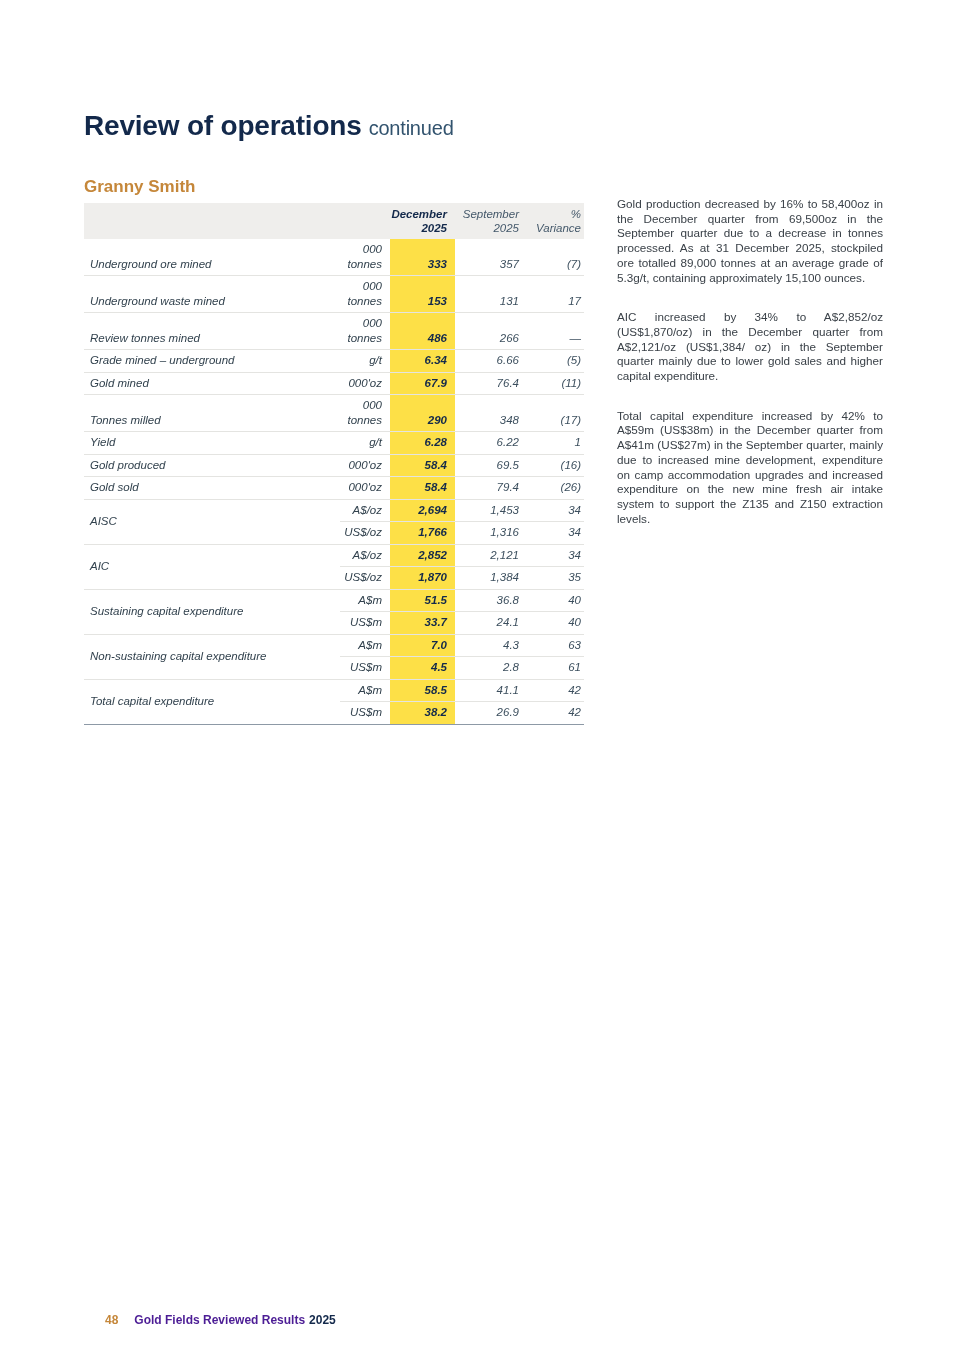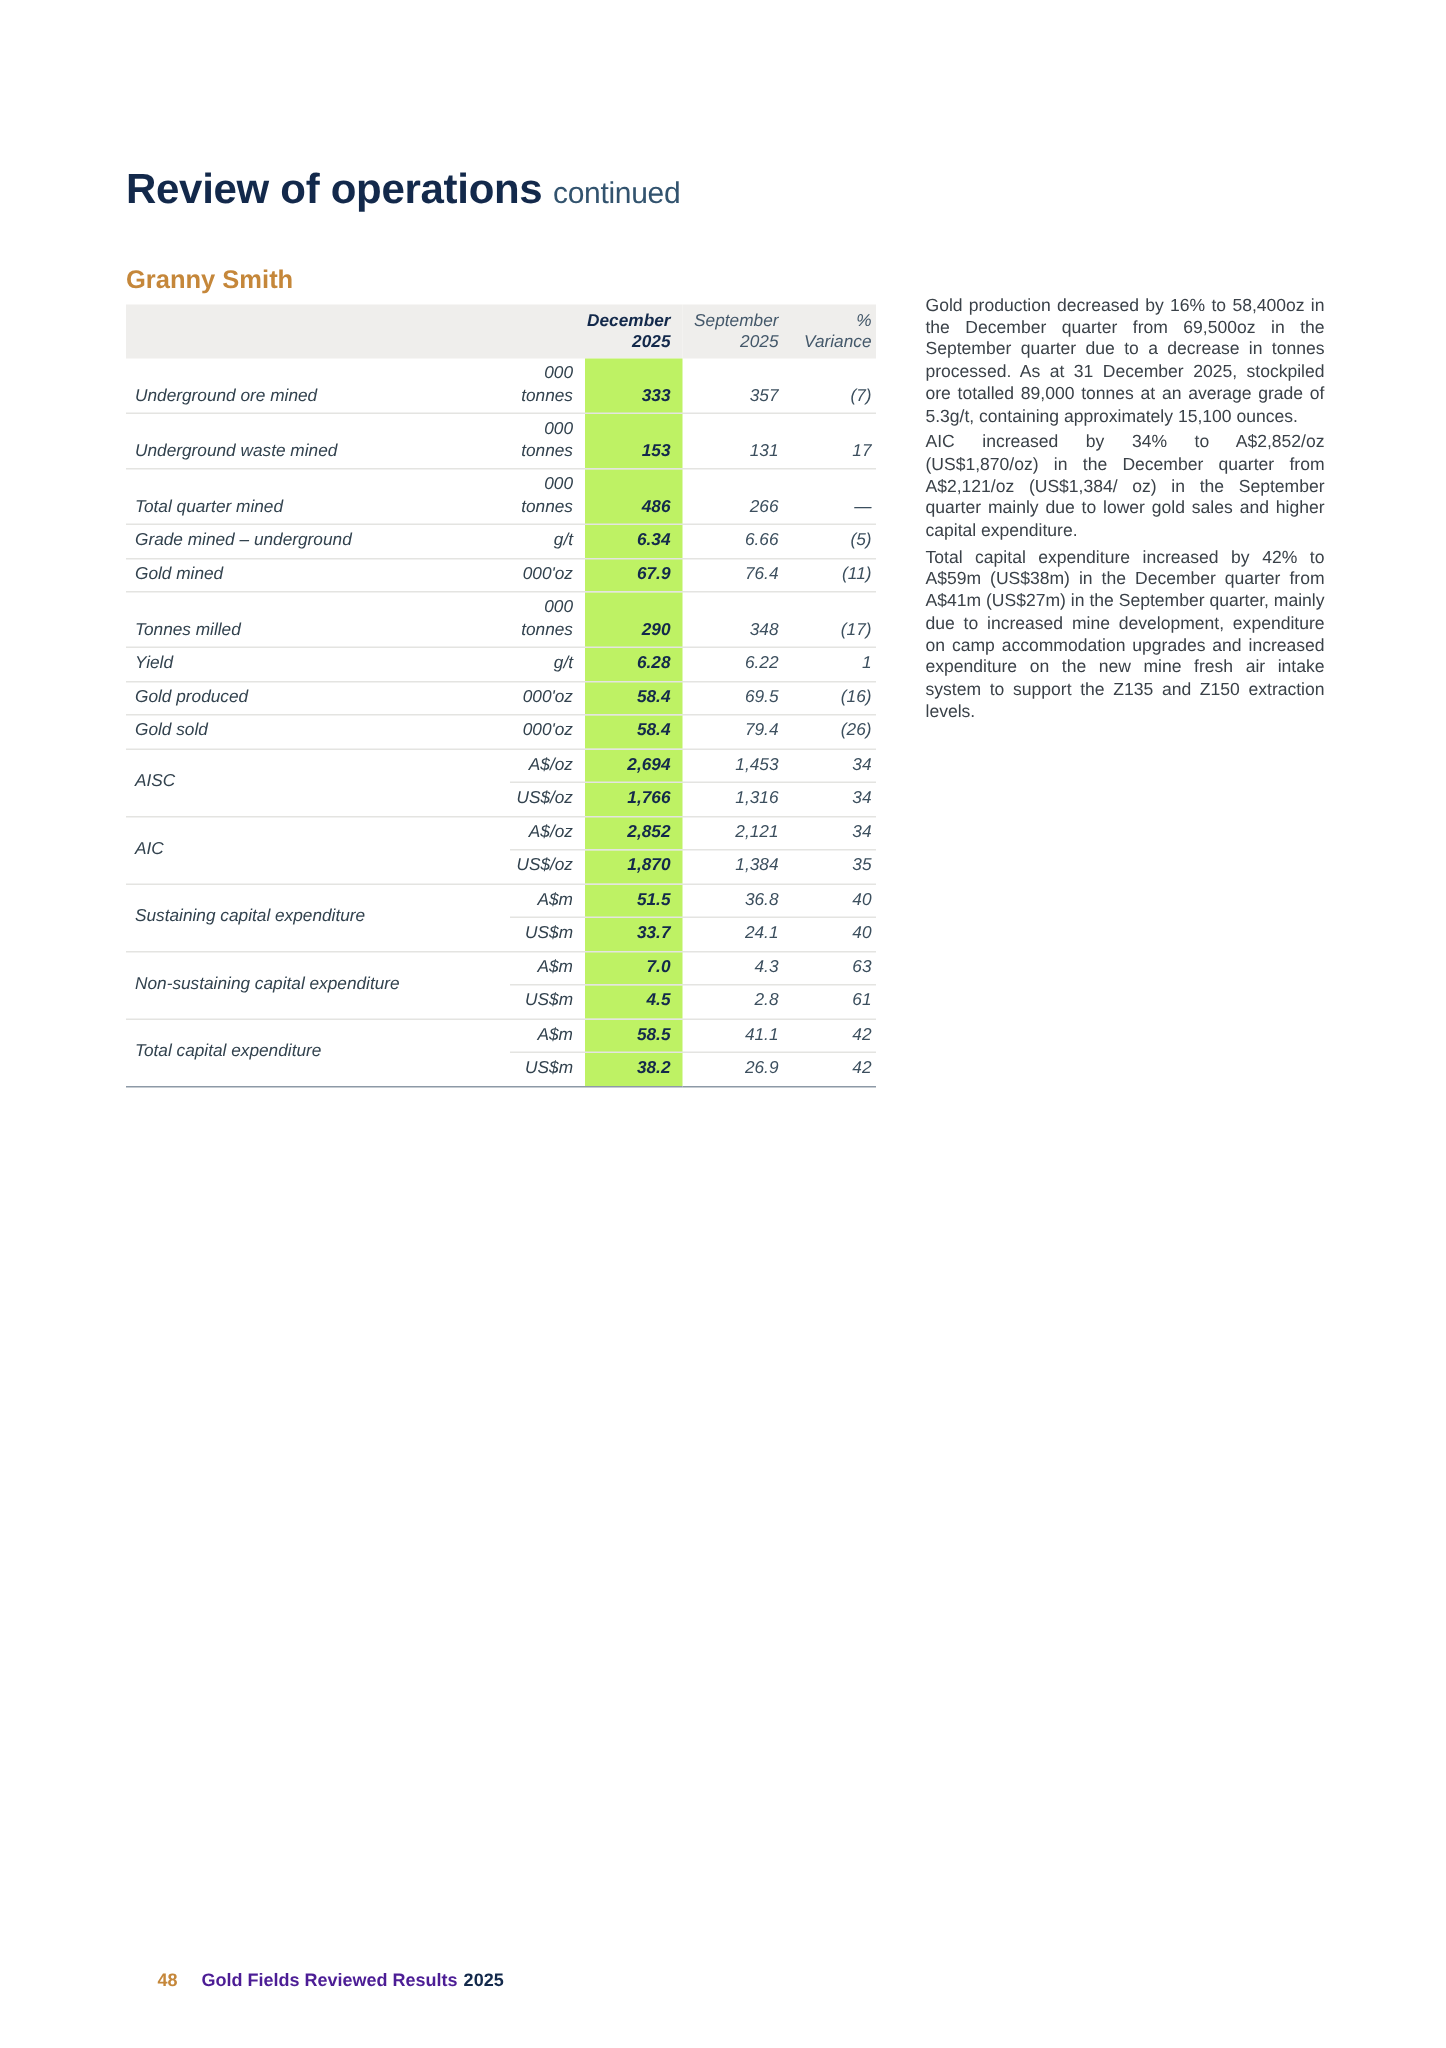--- a/index.html
+++ b/index.html
@@ -38,32 +38,32 @@
   }
   thead th.h-label { text-align:left; }
   thead th.h-dec { font-weight:bold; color:#13294b; padding-right:8px; }
   tbody td {
     vertical-align:bottom; border-bottom:1px solid #e4e4e1;
     padding:3px 3px 4px 0; line-height:14.5px;
   }
   td.c-label { text-align:left; padding-left:6px; color:#32424e; }
   td.c-label.group-label { vertical-align:middle; }
   td.c-unit { text-align:right; padding-right:8px; }
-  td.c-dec  { text-align:right; padding-right:8px; font-weight:bold; color:#13294b; background:#bef264; }
+  td.c-dec  { text-align:right; padding-right:8px; font-weight:bold; color:#13294b; background:#fde047; }
   td.c-sep  { text-align:right; color:#3c4f5e; }
   td.c-var  { text-align:right; color:#3c4f5e; }
   td.end-dark { border-bottom-color:#8d99a6; }
 
   
   .commentary {
     position:absolute; left:617px; top:197px; width:266px;
     font-size:11.7px; line-height:14.7px; color:#3a4148;
     text-align:justify;
   }
-  .commentary p + p { margin-top:3px; }
+  .commentary p + p { margin-top:25px; }
 
   
   .footer { position:absolute; left:84px; top:1313px; font-size:12px; }
   .footer .page-num { color:#c5873a; font-weight:bold; margin-right:16px;margin-left:21px; }
   .footer .footer-text { color:#4c1d95; font-weight:bold; }
   .footer .footer-year { color:#13294b; font-weight:bold; margin-left:4px; }
 </style>
 </head>
 <body>
 
@@ -103,21 +103,21 @@
             <td class="c-var">(7)</td>
           </tr>
           <tr>
             <td class="c-label" rowspan="1">Underground waste mined</td>
             <td class="c-unit">000 tonnes</td>
             <td class="c-dec">153</td>
             <td class="c-sep">131</td>
             <td class="c-var">17</td>
           </tr>
           <tr>
-            <td class="c-label" rowspan="1">Total quarter mined</td>
+            <td class="c-label" rowspan="1">Review tonnes mined</td>
             <td class="c-unit">000 tonnes</td>
             <td class="c-dec">486</td>
             <td class="c-sep">266</td>
             <td class="c-var">—</td>
           </tr>
           <tr>
             <td class="c-label" rowspan="1">Grade mined – underground</td>
             <td class="c-unit">g/t</td>
             <td class="c-dec">6.34</td>
             <td class="c-sep">6.66</td>

